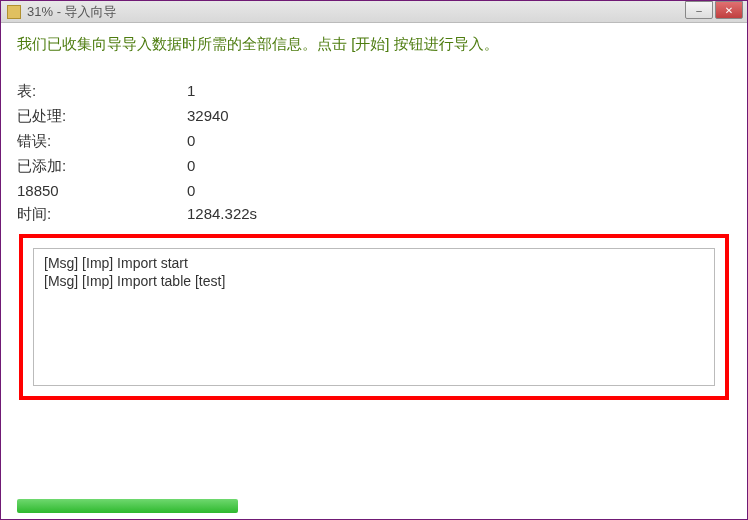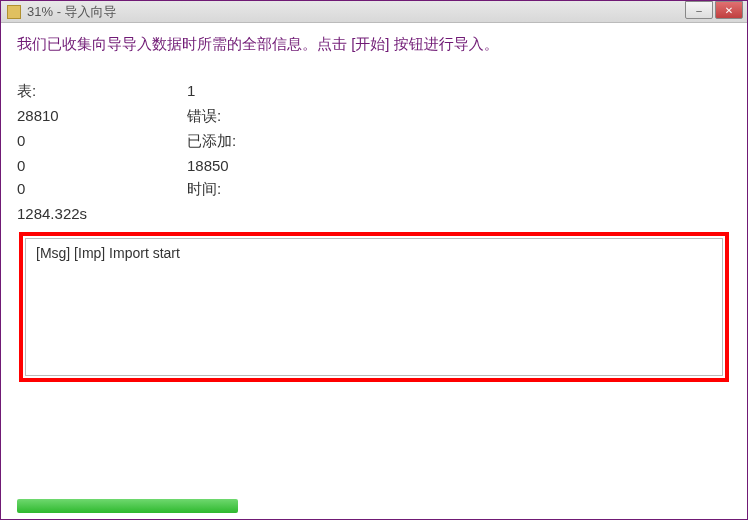--- a/index.html
+++ b/index.html
@@ -66,41 +66,41 @@
     }
     .step-label {
       text-align: right;
       font-size: 15px;
       color: #222;
       padding: 2px 8px 8px 0;
       font-weight: 500;
     }
     .description {
       font-size: 15px;
-      color: #701a75;
+      color: #4d7c0f;
       margin: 4px 0 28px 0;
     }
     .stats {
       display: grid;
       grid-template-columns: 170px auto;
       row-gap: 6px;
       font-size: 15px;
       color: #333;
       margin-bottom: 10px;
     }
     .stat-label {
       color: #333;
     }
     .stat-value {
       color: #333;
     }
     .log-wrapper {
       border: 4px solid #ff0000;
       margin: 2px;
-      padding: 2px;
+      padding: 10px;
     }
     .log-box {
       border: 1px solid #bbb;
       background: #fff;
       height: 138px;
       padding: 6px 10px;
       font-family: "Segoe UI", Tahoma, sans-serif;
       font-size: 14px;
       color: #333;
       position: relative;
@@ -149,39 +149,41 @@
     </div>
   </div>
 
   <div class="content">
     <div class="description">我们已收集向导导入数据时所需的全部信息。点击 [开始] 按钮进行导入。</div>
 
     <div class="stats">
       <div class="stat-label">表:</div>
       <div class="stat-value">1</div>
 
-      <div class="stat-value">28810</div>
+      <div class="stat-label">已处理:</div>
+      <div class="stat-value">32940</div>
 
       <div class="stat-label">错误:</div>
       <div class="stat-value">0</div>
 
       <div class="stat-label">已添加:</div>
       <div class="stat-value">0</div>
 
       <div class="stat-value">18850</div>
 
       <div class="stat-value">0</div>
 
       <div class="stat-label">时间:</div>
       <div class="stat-value">1284.322s</div>
     </div>
 
     <div class="log-wrapper">
       <div class="log-box">
         <div class="log-line">[Msg] [Imp] Import start</div>
+        <div class="log-line">[Msg] [Imp] Import table [test]</div>
       </div>
     </div>
   </div>
 
   <div class="progress-area">
     <div class="progress-bar"></div>
   </div>
 </div>
 
 </body></html>

